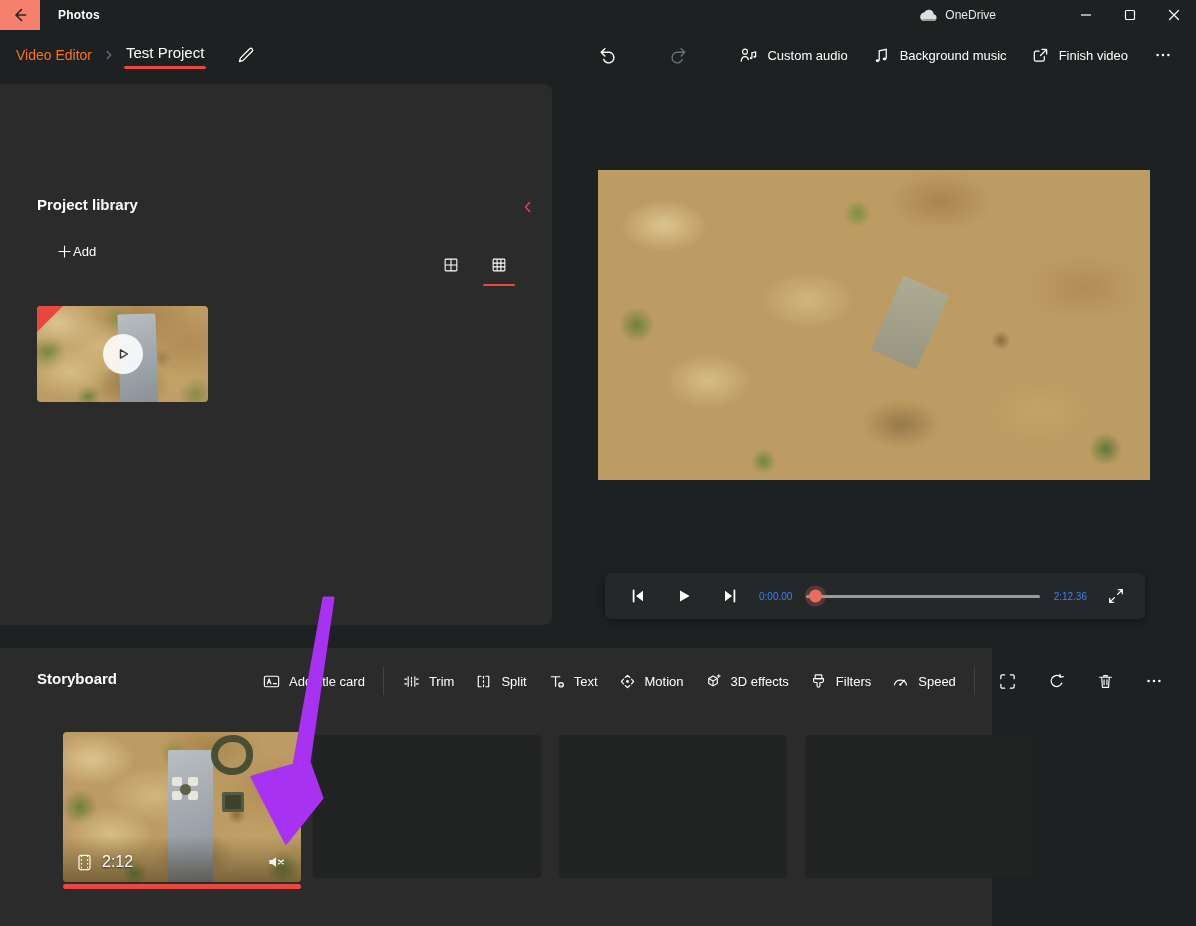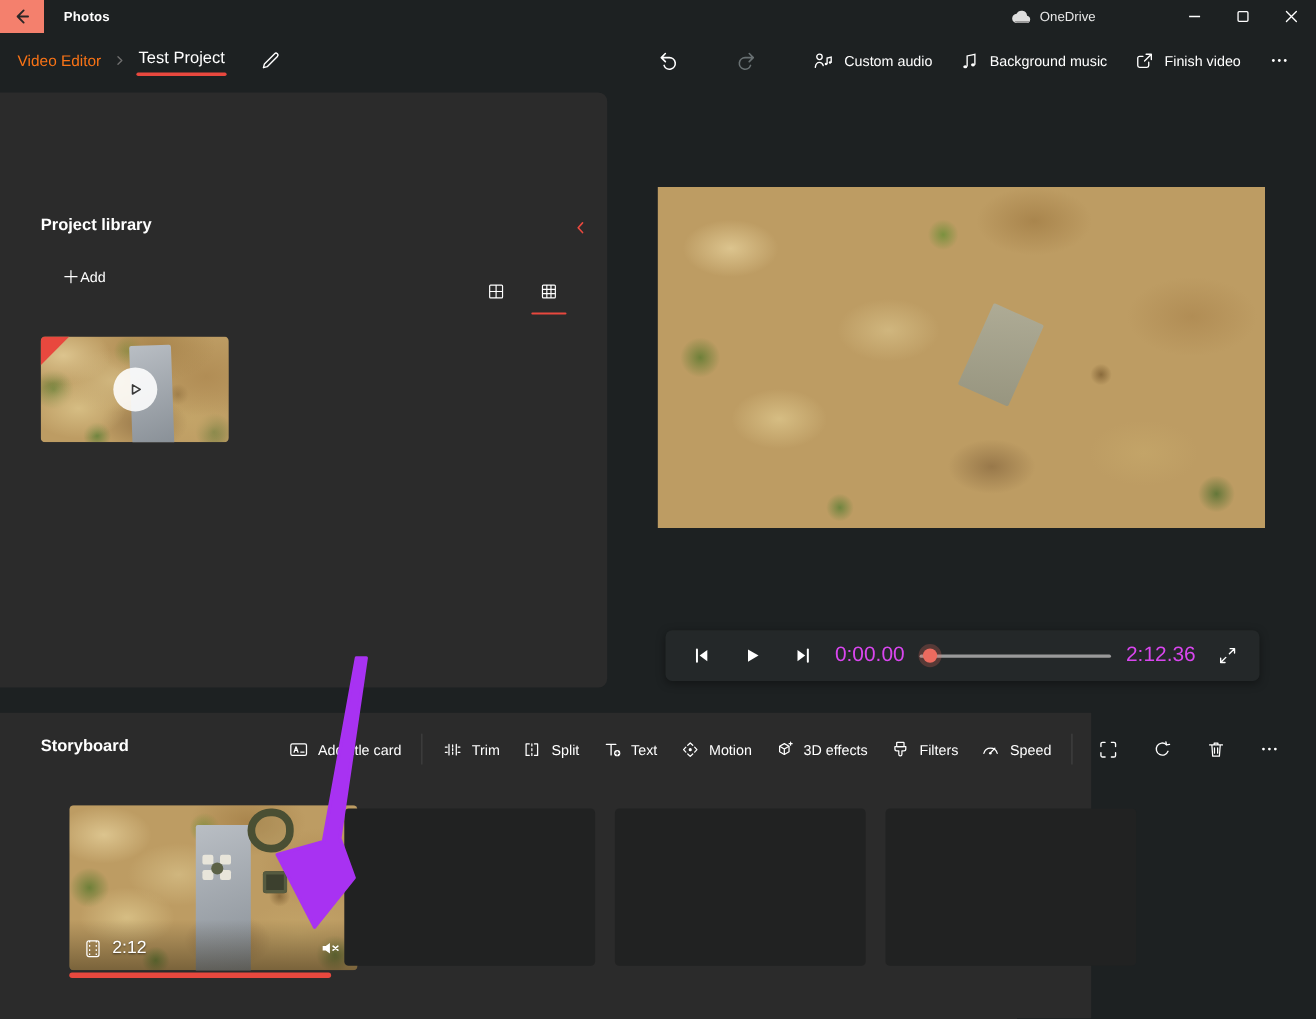--- a/index.html
+++ b/index.html
@@ -67,35 +67,35 @@
   .lib-phone{left:48%;top:8%;width:22%;height:98%;transform:rotate(-2deg);border-radius:2px;}
   .playwrap{position:absolute;left:50%;top:50%;transform:translate(-50%,-50%);width:40px;height:40px;border-radius:50%;background:rgba(255,255,255,.88);display:flex;align-items:center;justify-content:center;}
 
   
   .preview{position:absolute;left:598px;top:170px;width:552px;height:310px;overflow:hidden;}
   .pv-phone{left:52%;top:36%;width:9%;height:26%;transform:rotate(24deg);border-radius:2px;opacity:.75;background:linear-gradient(160deg,#a9b0a6,#8b9389);}
 
   
   .playbar{position:absolute;left:605px;top:573px;width:540px;height:46px;background:#242829;border-radius:6px;display:flex;align-items:center;padding:0 16px;box-sizing:border-box;box-shadow:0 2px 8px rgba(0,0,0,.35);}
   .pbtn{width:34px;height:34px;display:flex;align-items:center;justify-content:center;border-radius:4px;cursor:pointer;margin-right:12px;}
-  .time{font-size:19px;color:#d946ef;white-space:nowrap;}
+  .time{font-size:10px;color:#3b82f6;white-space:nowrap;}
   .slider{flex:1;height:20px;display:flex;align-items:center;margin:0 14px;position:relative;cursor:pointer;}
   .track{width:100%;height:3px;background:#9a9a9a;border-radius:2px;}
   .thumbdot{position:absolute;left:3px;top:50%;transform:translateY(-50%);width:13px;height:13px;border-radius:50%;background:#ec6b5f;box-shadow:0 0 0 4px rgba(236,107,95,.25);}
   .expand{margin-left:16px;padding:4px;cursor:pointer;}
 
   
   .storyboard{position:absolute;left:0;top:648px;width:992px;height:278px;background:#2b2b2b;}
   .sb-title{position:absolute;left:37px;top:22px;font-size:15px;font-weight:700;}
   .sb-tools{position:absolute;left:252px;top:14px;height:38px;display:flex;align-items:center;}
   .tool{display:flex;align-items:center;gap:8px;font-size:13px;padding:7px 10px;border-radius:4px;cursor:pointer;white-space:nowrap;}
   .tool.icononly{padding:7px 15px;}
   .vsep{width:1px;height:28px;background:#444;margin:0 8px;}
 
-  .clip{position:absolute;left:63px;top:84px;width:238px;height:150px;border-radius:4px;overflow:hidden;cursor:pointer;padding-left:24px;}
+  .clip{position:absolute;left:63px;top:84px;width:238px;height:150px;border-radius:4px;overflow:hidden;cursor:pointer;}
   .clip-shade{position:absolute;left:0;right:0;bottom:0;height:46px;background:linear-gradient(transparent,rgba(40,30,10,.45));}
   .sb-phone{left:44%;top:12%;width:19%;height:92%;border-radius:2px;}
   .watch{position:absolute;left:62%;top:2%;width:42px;height:40px;border:7px solid #4a4f33;border-radius:50% 46% 48% 50%;box-sizing:border-box;background:rgba(170,150,100,.25);}
   .gadget{position:absolute;left:67%;top:40%;width:22px;height:20px;background:#3c402e;border-radius:3px;box-shadow:inset 0 0 0 3px #565b40;}
   .drone{position:absolute;left:46%;top:32%;width:26px;height:24px;}
   .drone i{position:absolute;width:10px;height:9px;background:#e8e5da;border-radius:2px;}
   .drone .b{left:8px;top:7px;width:11px;height:11px;background:#5c6247;border-radius:50%;}
   .clip-meta{position:absolute;left:0;right:0;bottom:8px;display:flex;align-items:center;padding:0 12px;}
   .clip-dur{display:flex;align-items:center;gap:8px;font-size:16px;text-shadow:0 1px 2px rgba(0,0,0,.6);}
   .clip-mute{margin-left:auto;padding:2px;cursor:pointer;}

